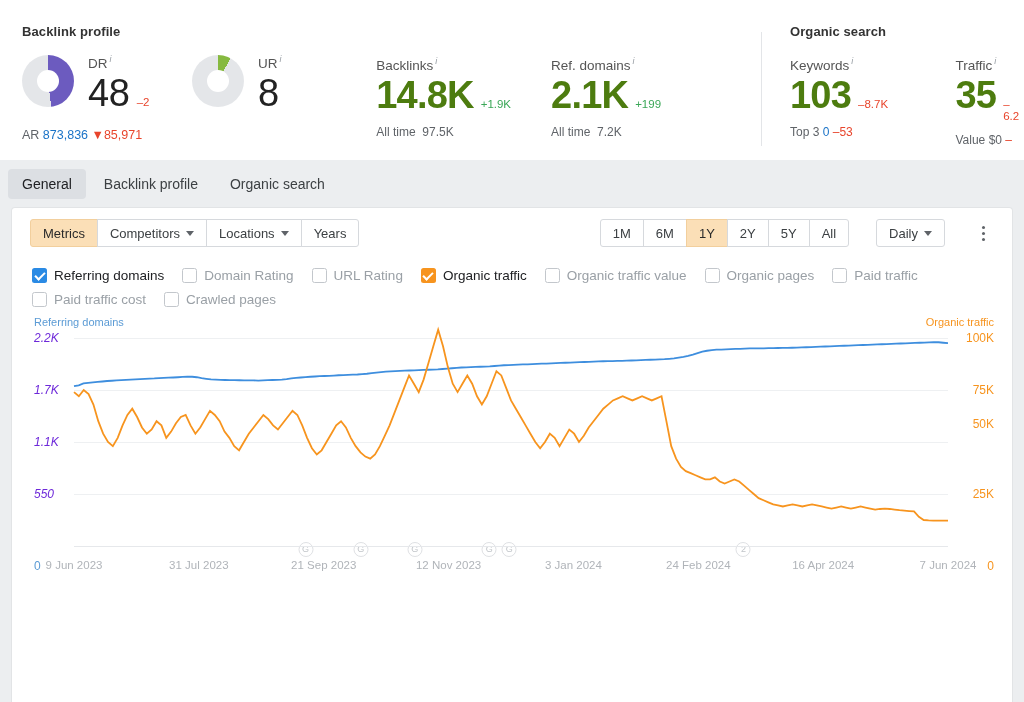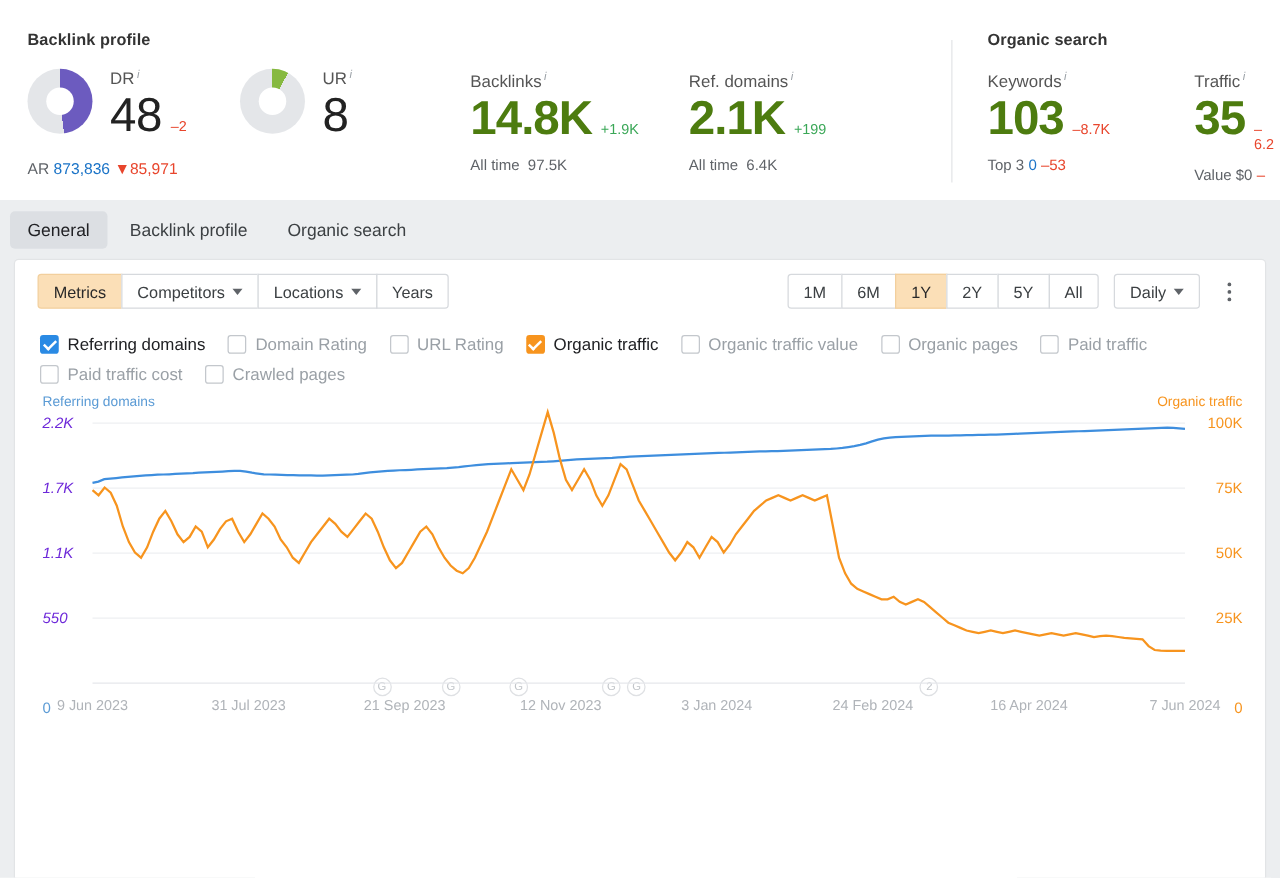--- a/index.html
+++ b/index.html
@@ -101,21 +101,21 @@
   }
   .btn:first-child { margin-left: 0; border-radius: 3px 0 0 3px; }
   .btn:last-child { border-radius: 0 3px 3px 0; }
   .btn.sel { background: #fbdfb7; border-color: #f2cf9d; color: #2a2a2a; }
   .btn.solo { border-radius: 3px; margin-left: 0; }
   .caret {
     width: 0; height: 0; border-left: 4px solid transparent;
     border-right: 4px solid transparent; border-top: 5px solid #5f6368;
     display: inline-block;
   }
-  .right-tools { display: flex; align-items: center; gap: 12px; }
+  .right-tools { display: flex; align-items: center; gap: 27px; }
   .kebab {
     width: 22px; height: 22px; display: flex; flex-direction: column;
     align-items: center; justify-content: center; gap: 3px; cursor: pointer;
   }
   .kebab i { width: 3px; height: 3px; border-radius: 50%; background: #5f6368; display: block; }
 
   .sec-head {
     display: flex; align-items: center; justify-content: space-between;
     padding: 8px 18px 4px 20px;
   }
@@ -218,21 +218,21 @@
       </div>
 
       <div class="metric" style="width:200px;padding-top:2px;">
         <div class="mlabel"><span>Ref. domains</span><span class="sup">i</span></div>
         <div class="mvalue-row">
           <span class="mvalue blue">2.1K</span>
           <span class="delta pos">+199</span>
         </div>
         <div class="msub">
           <span>All time</span>&nbsp;
-          <span>6.4K</span>
+          <span>7.2K</span>
         </div>
       </div>
     </div>
 
     <div class="ar-line">
       <span>AR</span>
       <span class="b">873,836</span>
       <span class="r">▼</span><span class="r">85,971</span>
     </div>
 
@@ -363,21 +363,21 @@
     <div class="axis-name right">Organic traffic</div>
 
     <div id="ylabels-left">
         <div class="ytick l" style="top: 178px;">550</div>
         <div class="ytick l" style="top: 126px;">1.1K</div>
         <div class="ytick l" style="top: 74px;">1.7K</div>
         <div class="ytick l" style="top: 22px;">2.2K</div>
       </div>
     <div id="ylabels-right">
         <div class="ytick r" style="top: 178px;">25K</div>
-        <div class="ytick r" style="top: 126px;">50K</div>
+        <div class="ytick r" style="top: 108px;">50K</div>
         <div class="ytick r" style="top: 74px;">75K</div>
         <div class="ytick r" style="top: 22px;">100K</div>
       </div>
     <div id="xlabels">
         <div class="xtick" style="left: 62px;">9 Jun 2023</div>
         <div class="xtick" style="left: 186.857px;">31 Jul 2023</div>
         <div class="xtick" style="left: 311.714px;">21 Sep 2023</div>
         <div class="xtick" style="left: 436.571px;">12 Nov 2023</div>
         <div class="xtick" style="left: 561.429px;">3 Jan 2024</div>
         <div class="xtick" style="left: 686.286px;">24 Feb 2024</div>

